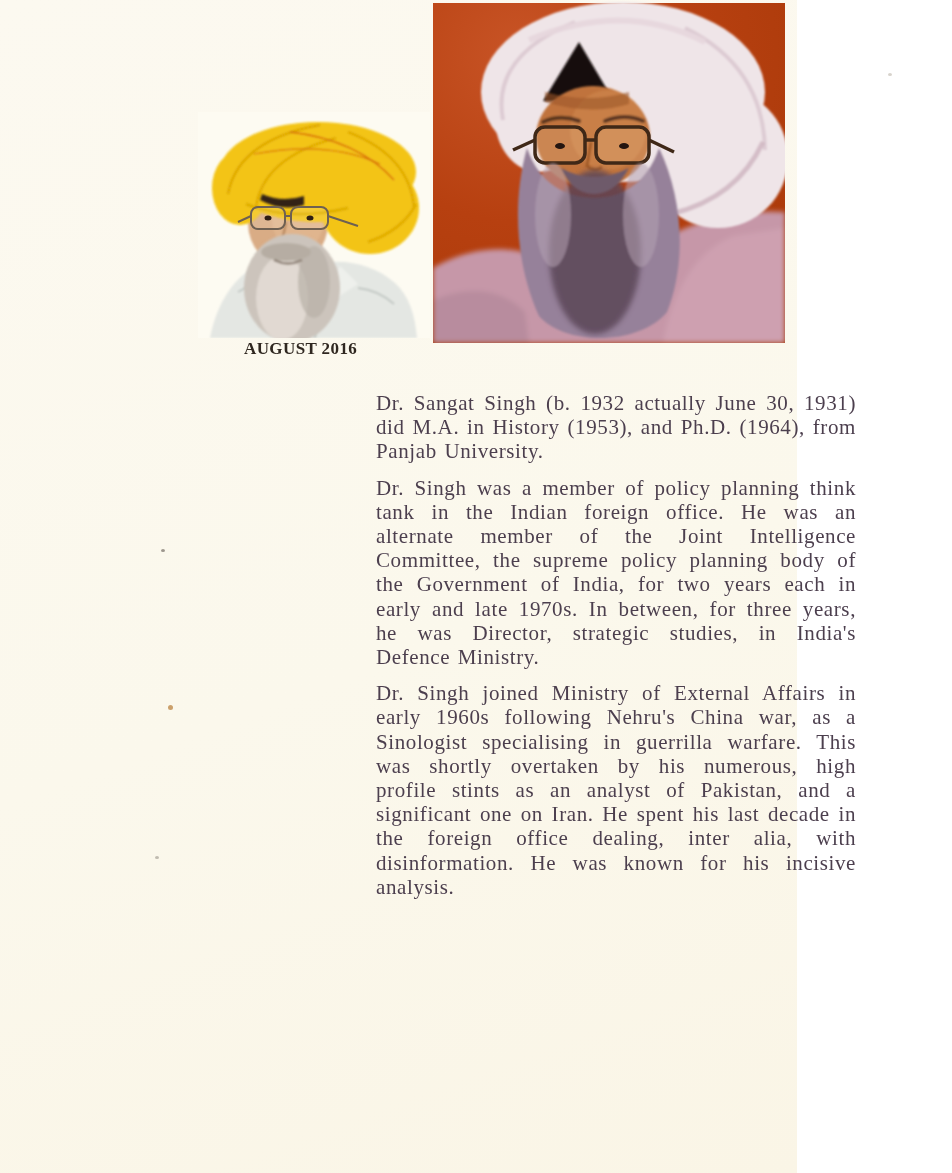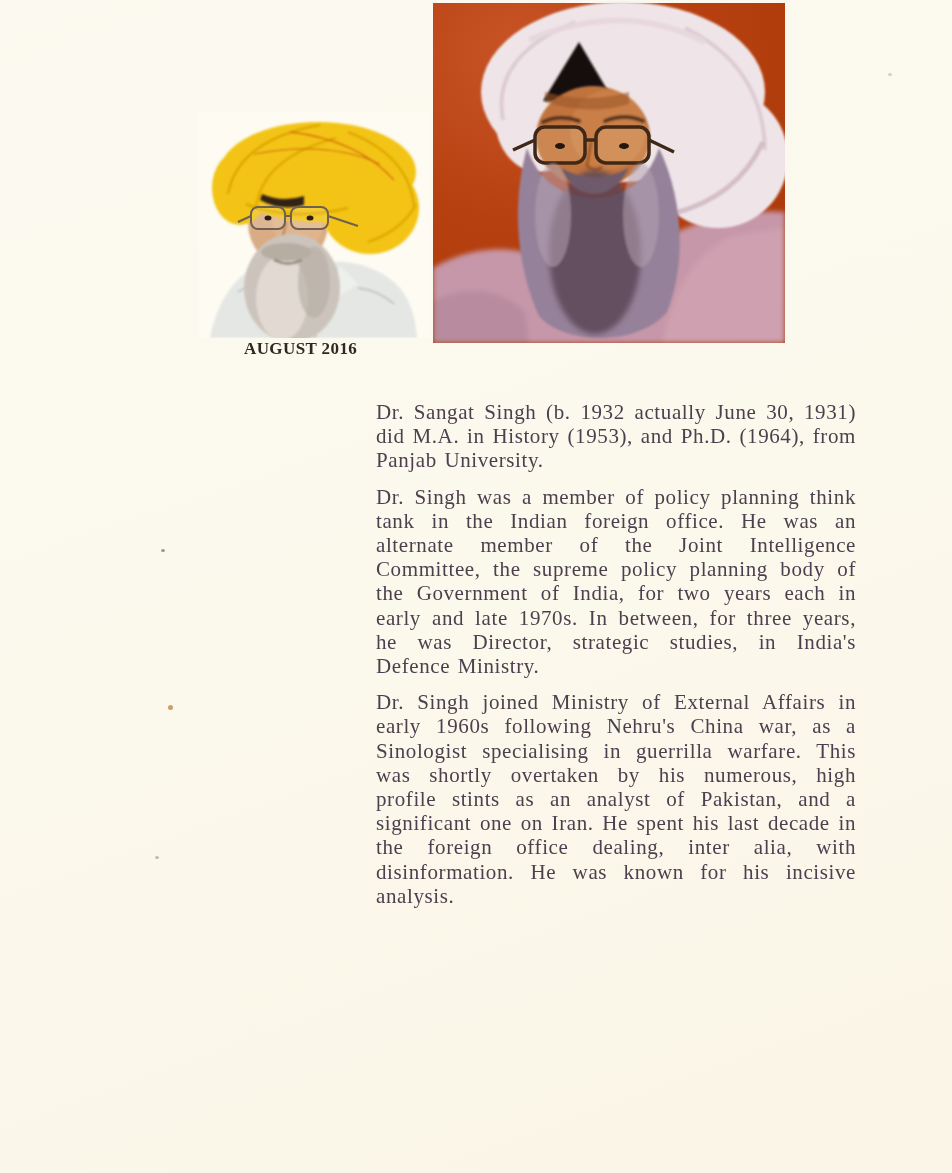--- a/index.html
+++ b/index.html
@@ -4,30 +4,30 @@
 <style>
   :root{
     --page-bg:#fbf8ec; --text-ink:#4c3f4e; --caption-ink:#2f2720;
     --photo-red-bg:#b74010; --turban-yellow:#f3c413; --turban-white:#efe5e8;
     --face-left:#d9ac85; --face-right:#c0733c; --beard-left:#ccc4bc;
     --beard-right:#96819a; --shirt-left:#e4e7e3; --clothing-right:#c697a8;
   }
   html,body{margin:0;padding:0;}
   body{width:952px;height:1173px;overflow:hidden;
        font-family:"Liberation Serif","DejaVu Serif",serif;}
-  .page{position:relative;width:952px;height:1173px;
+  .page{position:relative;width:797px;height:1173px;
         background:linear-gradient(160deg,#fcf9f0 0%,var(--page-bg) 55%,#faf5e6 100%);}
   .photo{position:absolute;}
   .photo-right{left:433px;top:0;width:352px;height:343px;}
   .photo-left{left:198px;top:112px;width:232px;height:226px;}
   .photo svg{display:block;width:100%;height:100%;}
   .caption{position:absolute;left:244px;top:339px;width:140px;
            font-size:17px;font-weight:bold;letter-spacing:.4px;
            color:var(--caption-ink);white-space:nowrap;}
-  .bio{position:absolute;left:376px;top:400px;width:480px;color:var(--text-ink);}
+  .bio{position:absolute;left:376px;top:391px;width:480px;color:var(--text-ink);}
   .bio p{margin:0 0 12px 0;font-size:21px;line-height:24.2px;
          text-align:justify;letter-spacing:.6px;word-spacing:1.8px;}
   .speckle{position:absolute;border-radius:50%;}
   .speckle-1{left:161px;top:549px;width:4px;height:3px;background:#7d756d;opacity:.75;}
   .speckle-2{left:168px;top:705px;width:5px;height:5px;background:#c29055;opacity:.85;}
   .speckle-3{left:155px;top:856px;width:4px;height:3px;background:#9a9288;opacity:.6;}
   .speckle-4{left:888px;top:73px;width:4px;height:3px;background:#b0a89a;opacity:.5;}
 </style>
 </head>
 <body>

